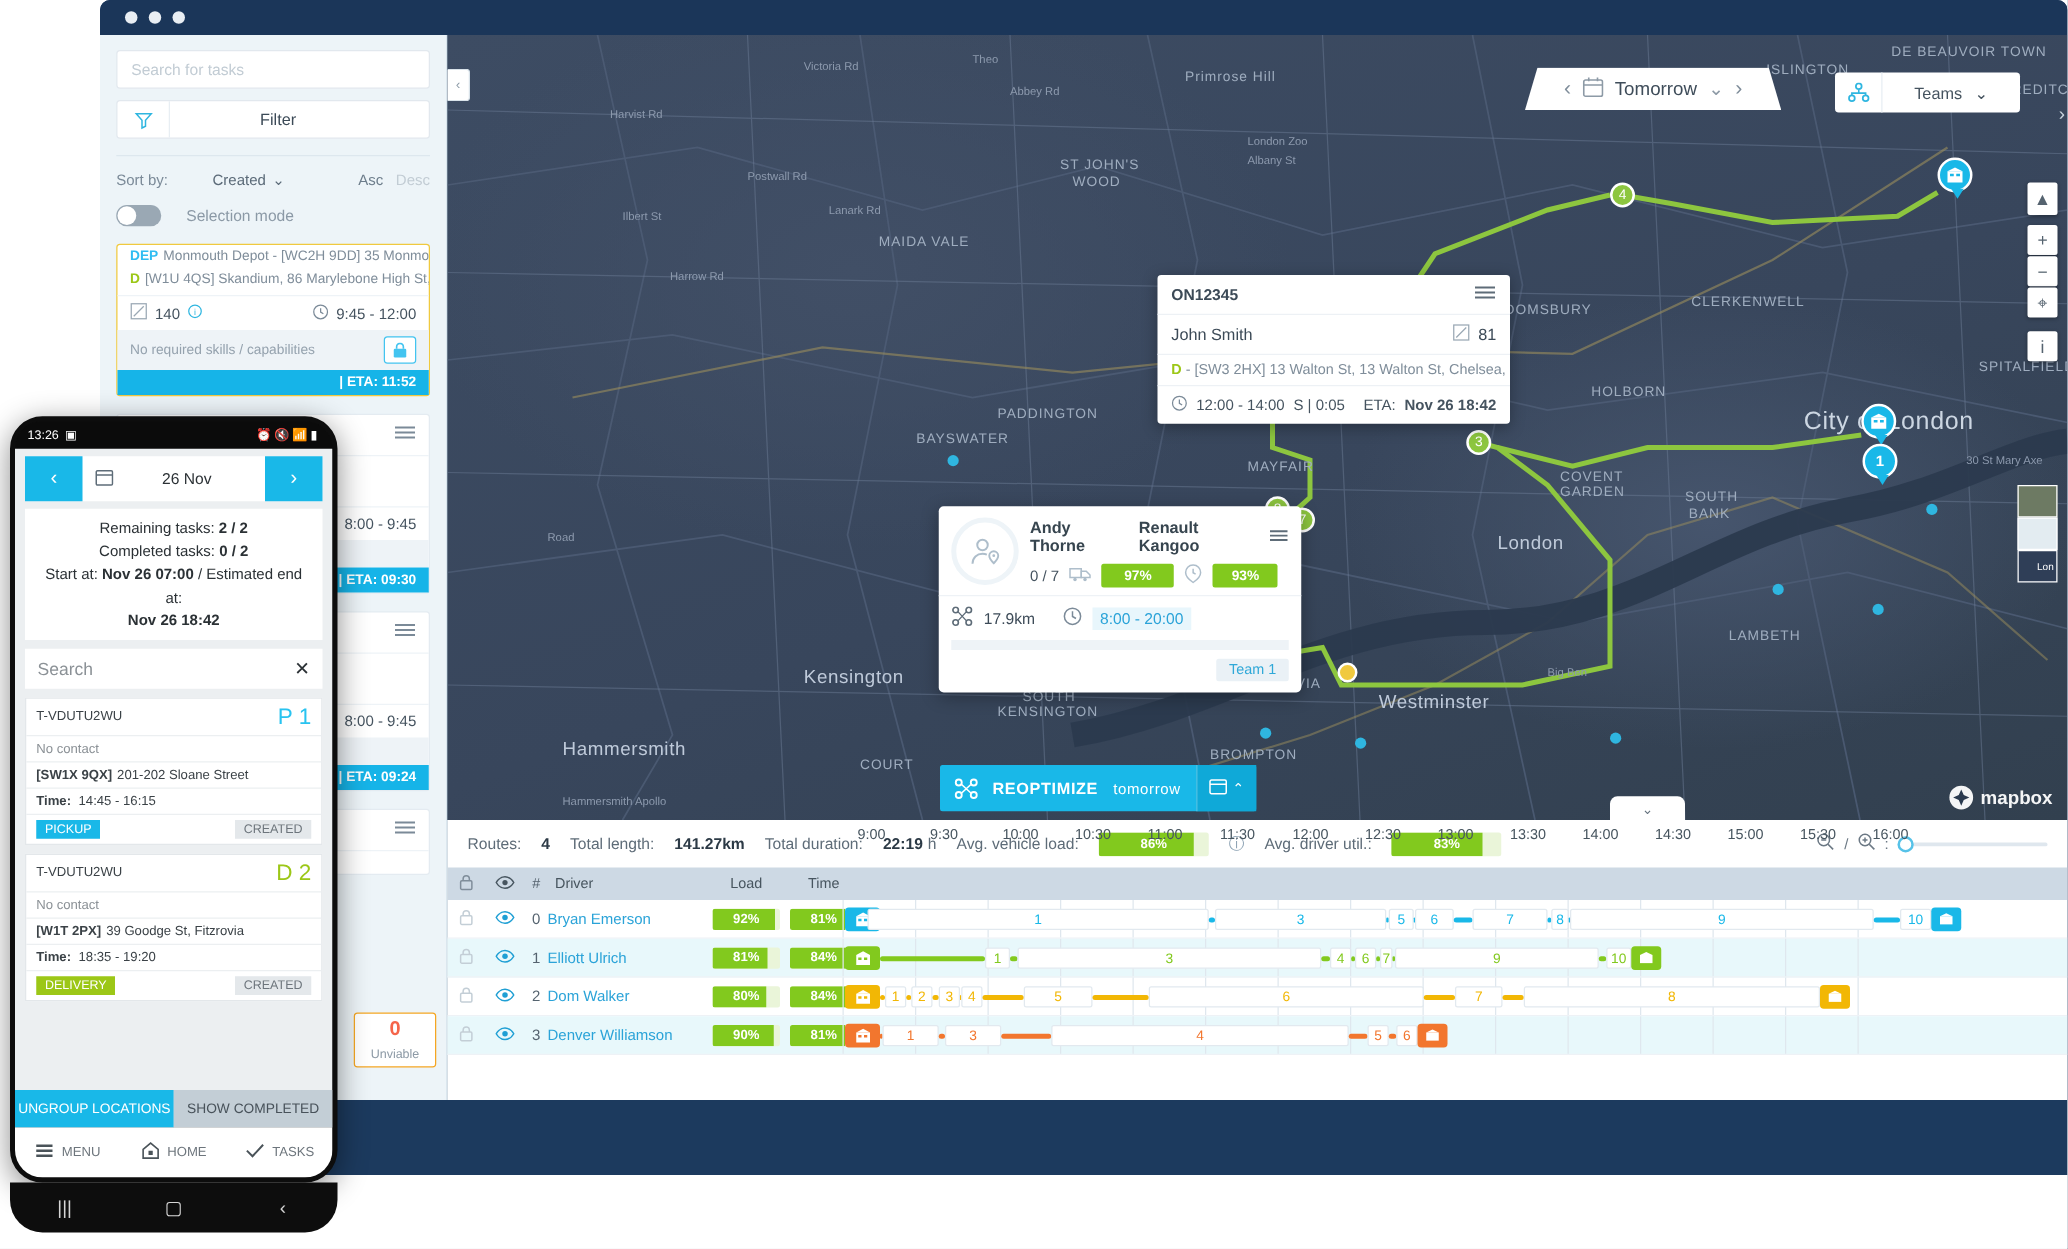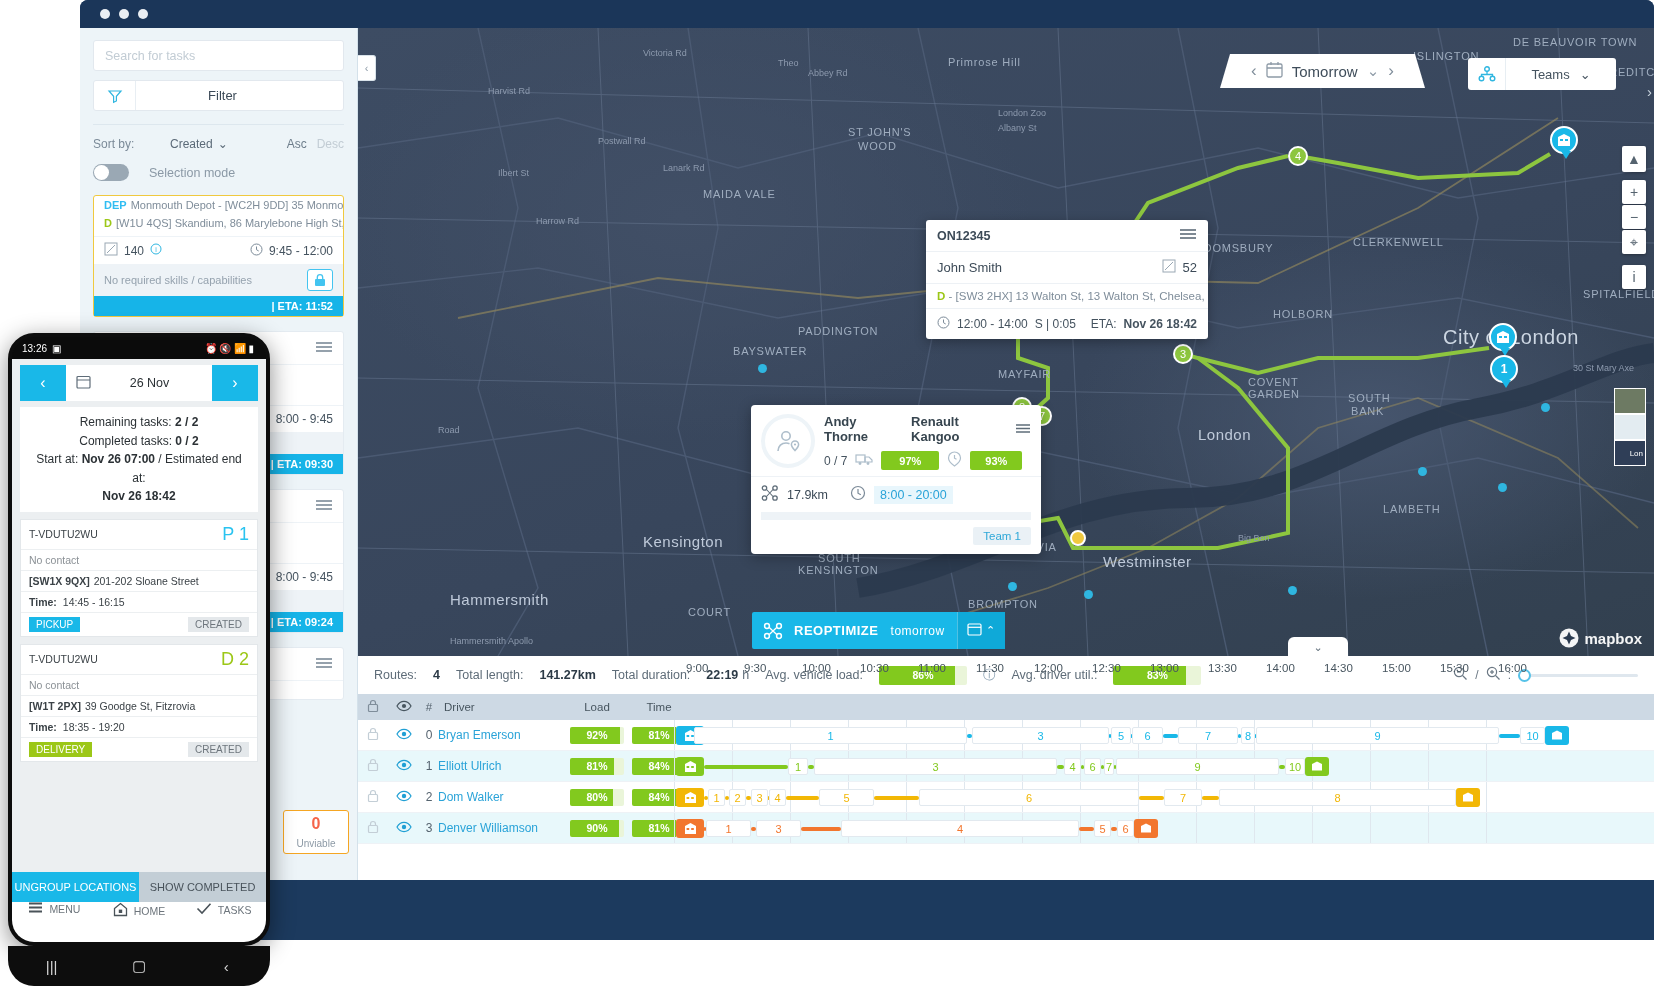--- a/index.html
+++ b/index.html
@@ -225,21 +225,21 @@
   .chip.p { background:#19b8e8; }
   .chip.d { background:#9cc717; }
   .chip.c { background:#e4e8eb; color:#6d757c; }
   .ph-actions { display:flex; }
   .ph-actions .a1 { flex:1; background:#19b8e8; color:#fff; font-size:11px; text-align:center;
     padding:9px 0; }
   .ph-actions .a2 { flex:1; background:#c3ced6; color:#48525a; font-size:11px; text-align:center;
     padding:9px 0; }
   .ph-next { background:#9cc717; color:#fff; font-size:12.5px; text-align:center; padding:11px 0; }
   .ph-nav { position:absolute; left:0; right:0; bottom:0; height:40px; background:#fff;
-    display:flex; align-items:flex-start; font-size:10.5px; color:#6d757c; }
+    display:flex; align-items:center; font-size:10.5px; color:#6d757c; }
   .ph-nav div { flex:1; display:flex; align-items:center; justify-content:center; gap:6px; }
 </style>
 </head>
 <body>
 
 <div id="root">
 
   <div class="browser">
     <div class="browser-bar">
       <div class="dots">
@@ -482,21 +482,21 @@
           <div class="street" style="left: 92px; top: 608px;">Hammersmith Apollo</div>
           <div class="street rot" style="left: 450px; top: 40px;">Abbey Rd</div>
           <div class="street" style="left: 130px; top: 58px;">Harvist Rd</div>
           <div class="street rot" style="left: 285px; top: 20px;">Victoria Rd</div>
           <div class="street rot" style="left: 640px; top: 95px;">Albany St</div>
           <div class="street" style="left: 140px; top: 140px;">Ilbert St</div>
           <div class="street rot" style="left: 305px; top: 135px;">Lanark Rd</div>
           <div class="street" style="left: 178px; top: 188px;">Harrow Rd</div>
           <div class="street rot" style="left: 240px; top: 108px;">Postwall Rd</div>
           <div class="street" style="left: 80px; top: 397px;">Road</div>
-          <div class="street" style="left: 420px; top: 30px; text-align: right;">Theo</div>
+          <div class="street" style="left: 420px; top: 14px; text-align: right;">Theo</div>
         </div>
       <div id="stopMarkers">
           <div class="stop g" style="left: 930px; top: 118px;">4</div>
           <div class="stop g" style="left: 676px; top: 243px;">6</div>
           <div class="stop g" style="left: 815px; top: 316px;">3</div>
           <div class="stop g" style="left: 654px; top: 369px;">8</div>
           <div class="stop g" style="left: 674px; top: 378px;">7</div>
           <div class="stop g" style="left: 583px; top: 485px;">9</div>
         </div>
 
@@ -570,21 +570,21 @@
               </svg>
           </span>
         </div>
         <div class="op-r">
           <span>John Smith</span>
           <span style="margin-left:auto;display:flex;align-items:center;gap:7px">
             <span><svg width="14" height="14" viewBox="0 0 14 14">
                   <rect x="1" y="1" width="12" height="12" fill="none" stroke="#9aa8b4"></rect>
                   <path d="M3 11 L11 3" stroke="#9aa8b4"></path>
                 </svg></span>
-            <span>52</span>
+            <span>81</span>
           </span>
         </div>
         <div class="op-r2">
           <span style="color:#9cc717;font-weight:bold">D</span>
           <span>- [SW3 2HX] 13 Walton St, 13 Walton St, Chelsea, L...</span>
         </div>
         <div class="op-r3">
           <span><svg width="13" height="13" viewBox="0 0 13 13">
                 <circle cx="6.5" cy="6.5" r="5.5" fill="none" stroke="#7b8a98"></circle>
                 <path d="M6.5 3.5v3.2l2.2 1.3" stroke="#7b8a98" fill="none"></path>
@@ -1094,20 +1094,24 @@
         <div><span>Remaining tasks:</span>
           <b>2 / 2</b></div>
         <div><span>Completed tasks:</span>
           <b>0 / 2</b></div>
         <div><span>Start at:</span>
           <b>Nov 26 07:00</b>
           <span>/ Estimated end at:</span></div>
         <div><b>Nov 26 18:42</b></div>
       </div>
 
+      <div class="ph-search">
+        <span>Search</span>
+        <span style="margin-left:auto;color:#2b3135;font-size:15px">✕</span>
+      </div>
 
       <div class="ph-card">
         <div class="pc-r">
           <span>T-VDUTU2WU</span>
           <span class="big" style="color:#29c3f0">P 1</span>
         </div>
         <div class="pc-r" style="color:#8b9196">No contact</div>
         <div class="pc-r">
           <b>[SW1X 9QX]</b>
           <span style="margin-left:4px">201-202 Sloane Street</span>

